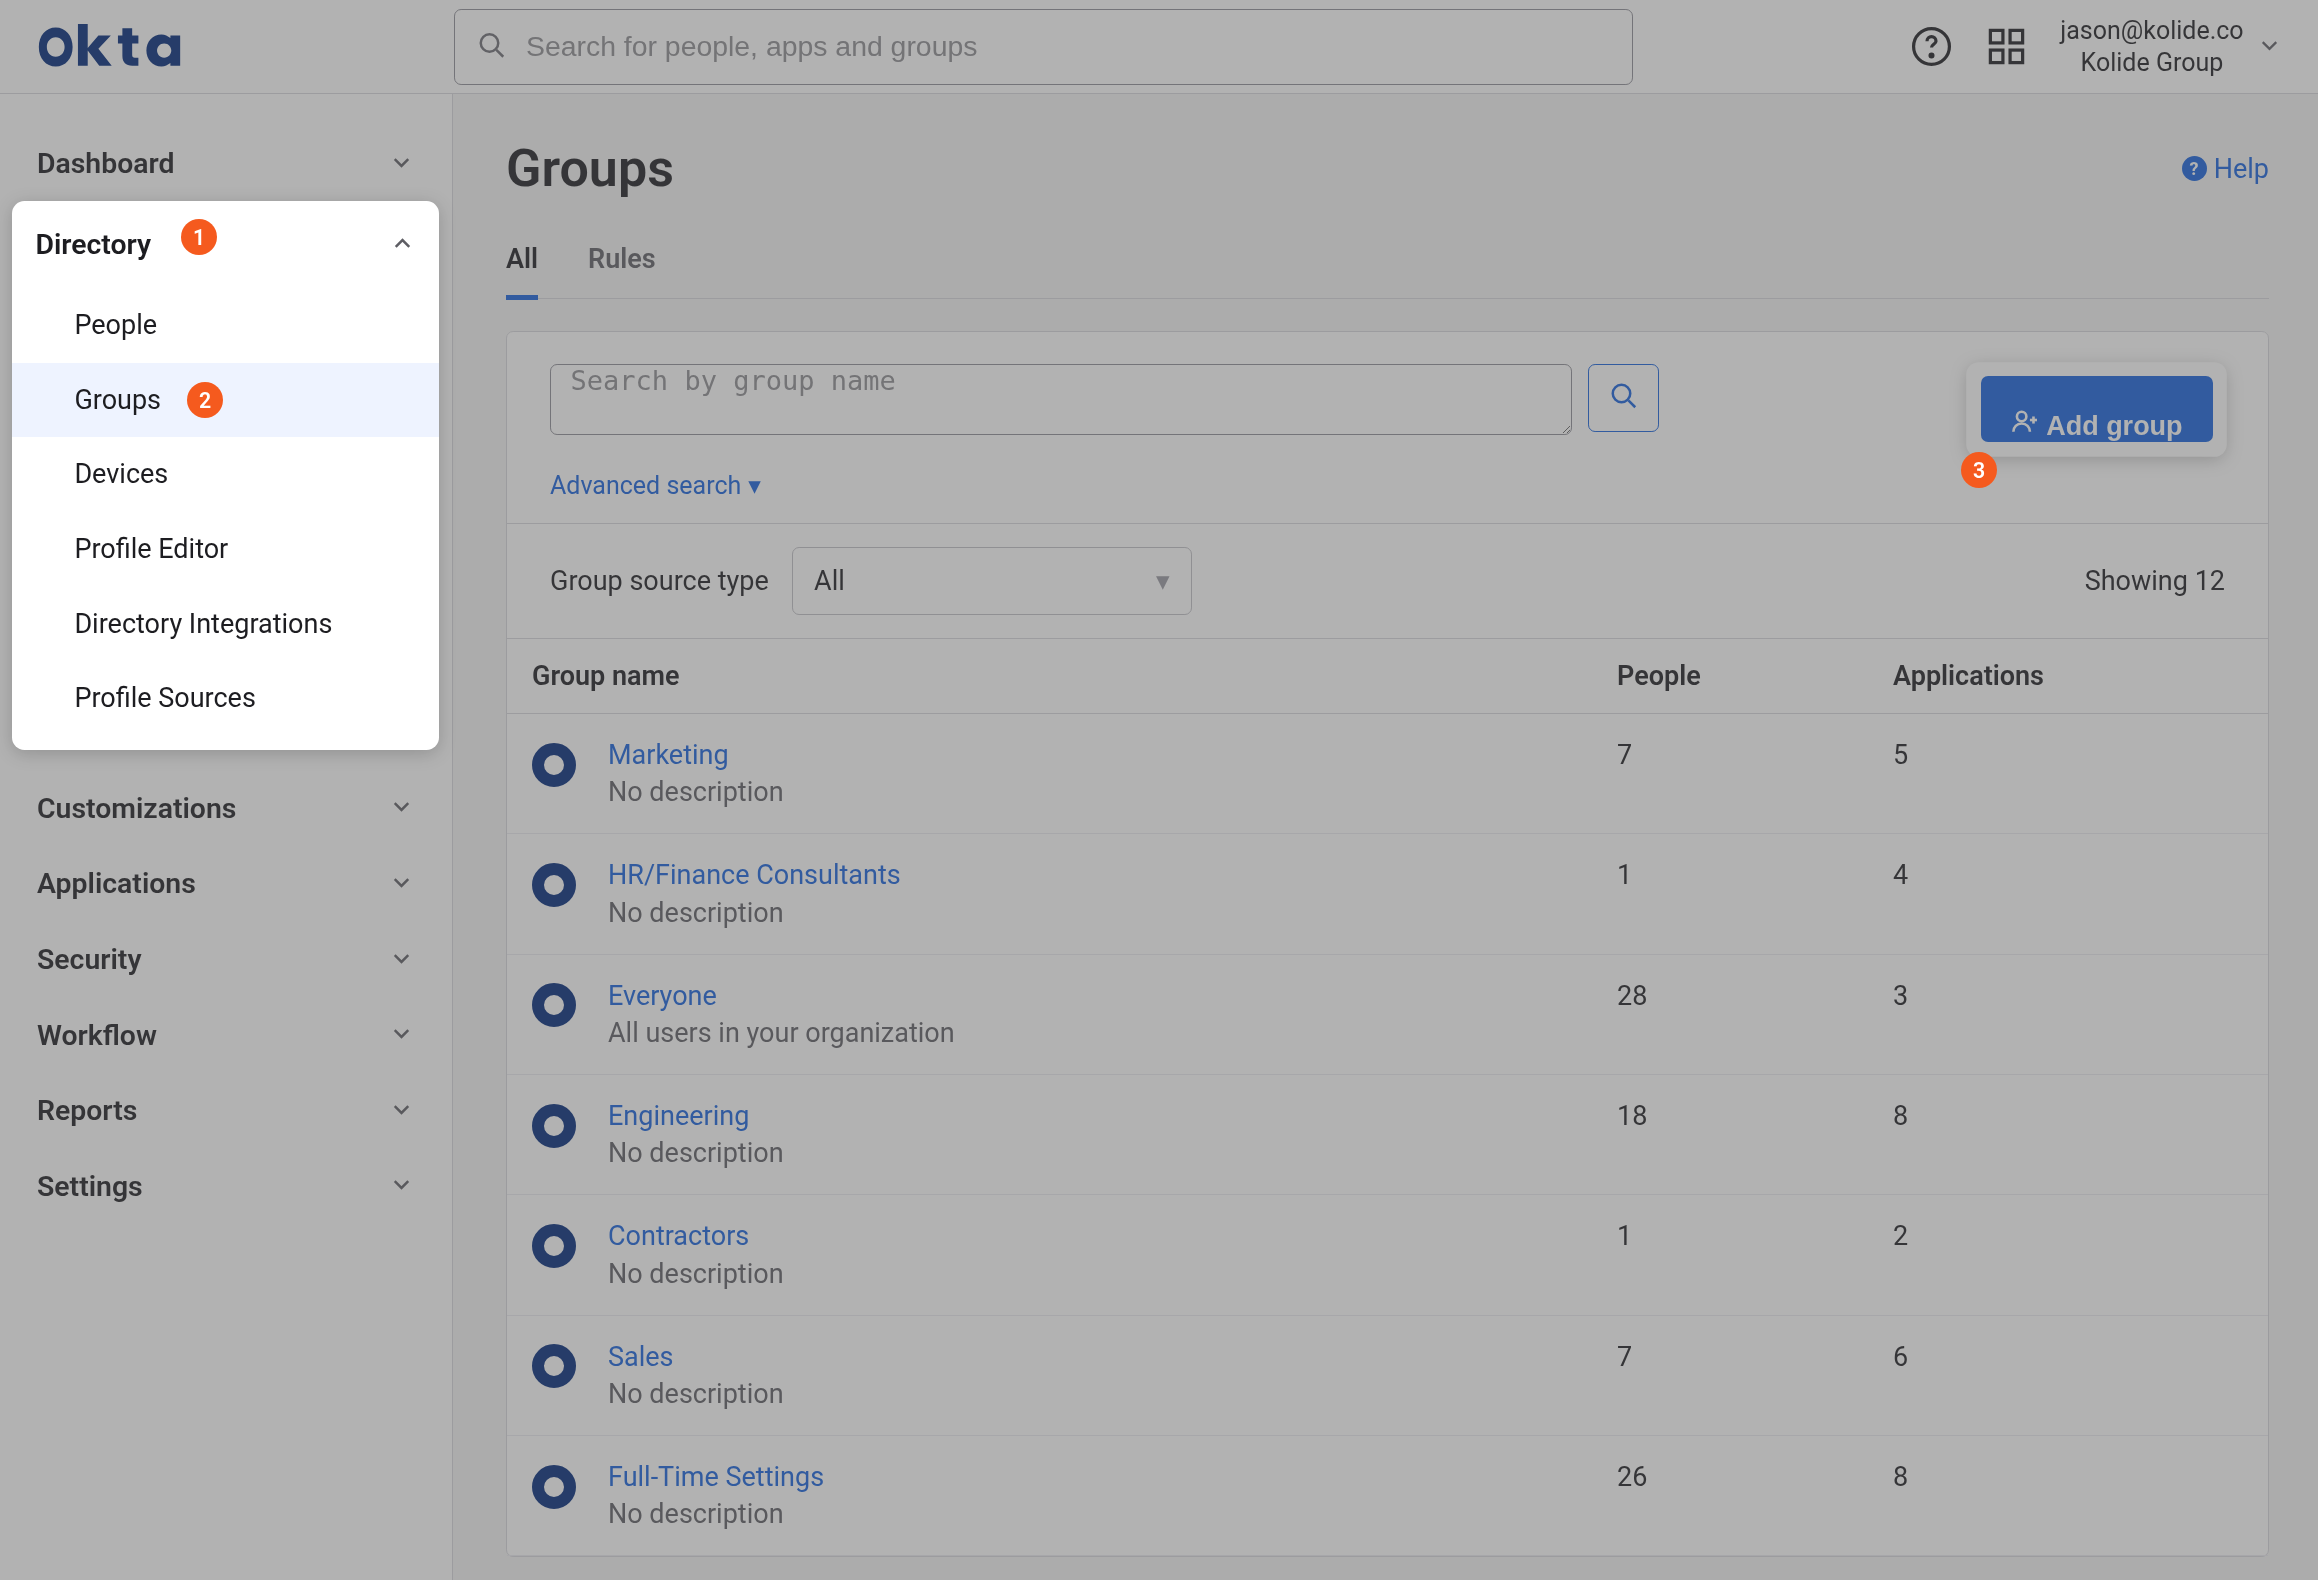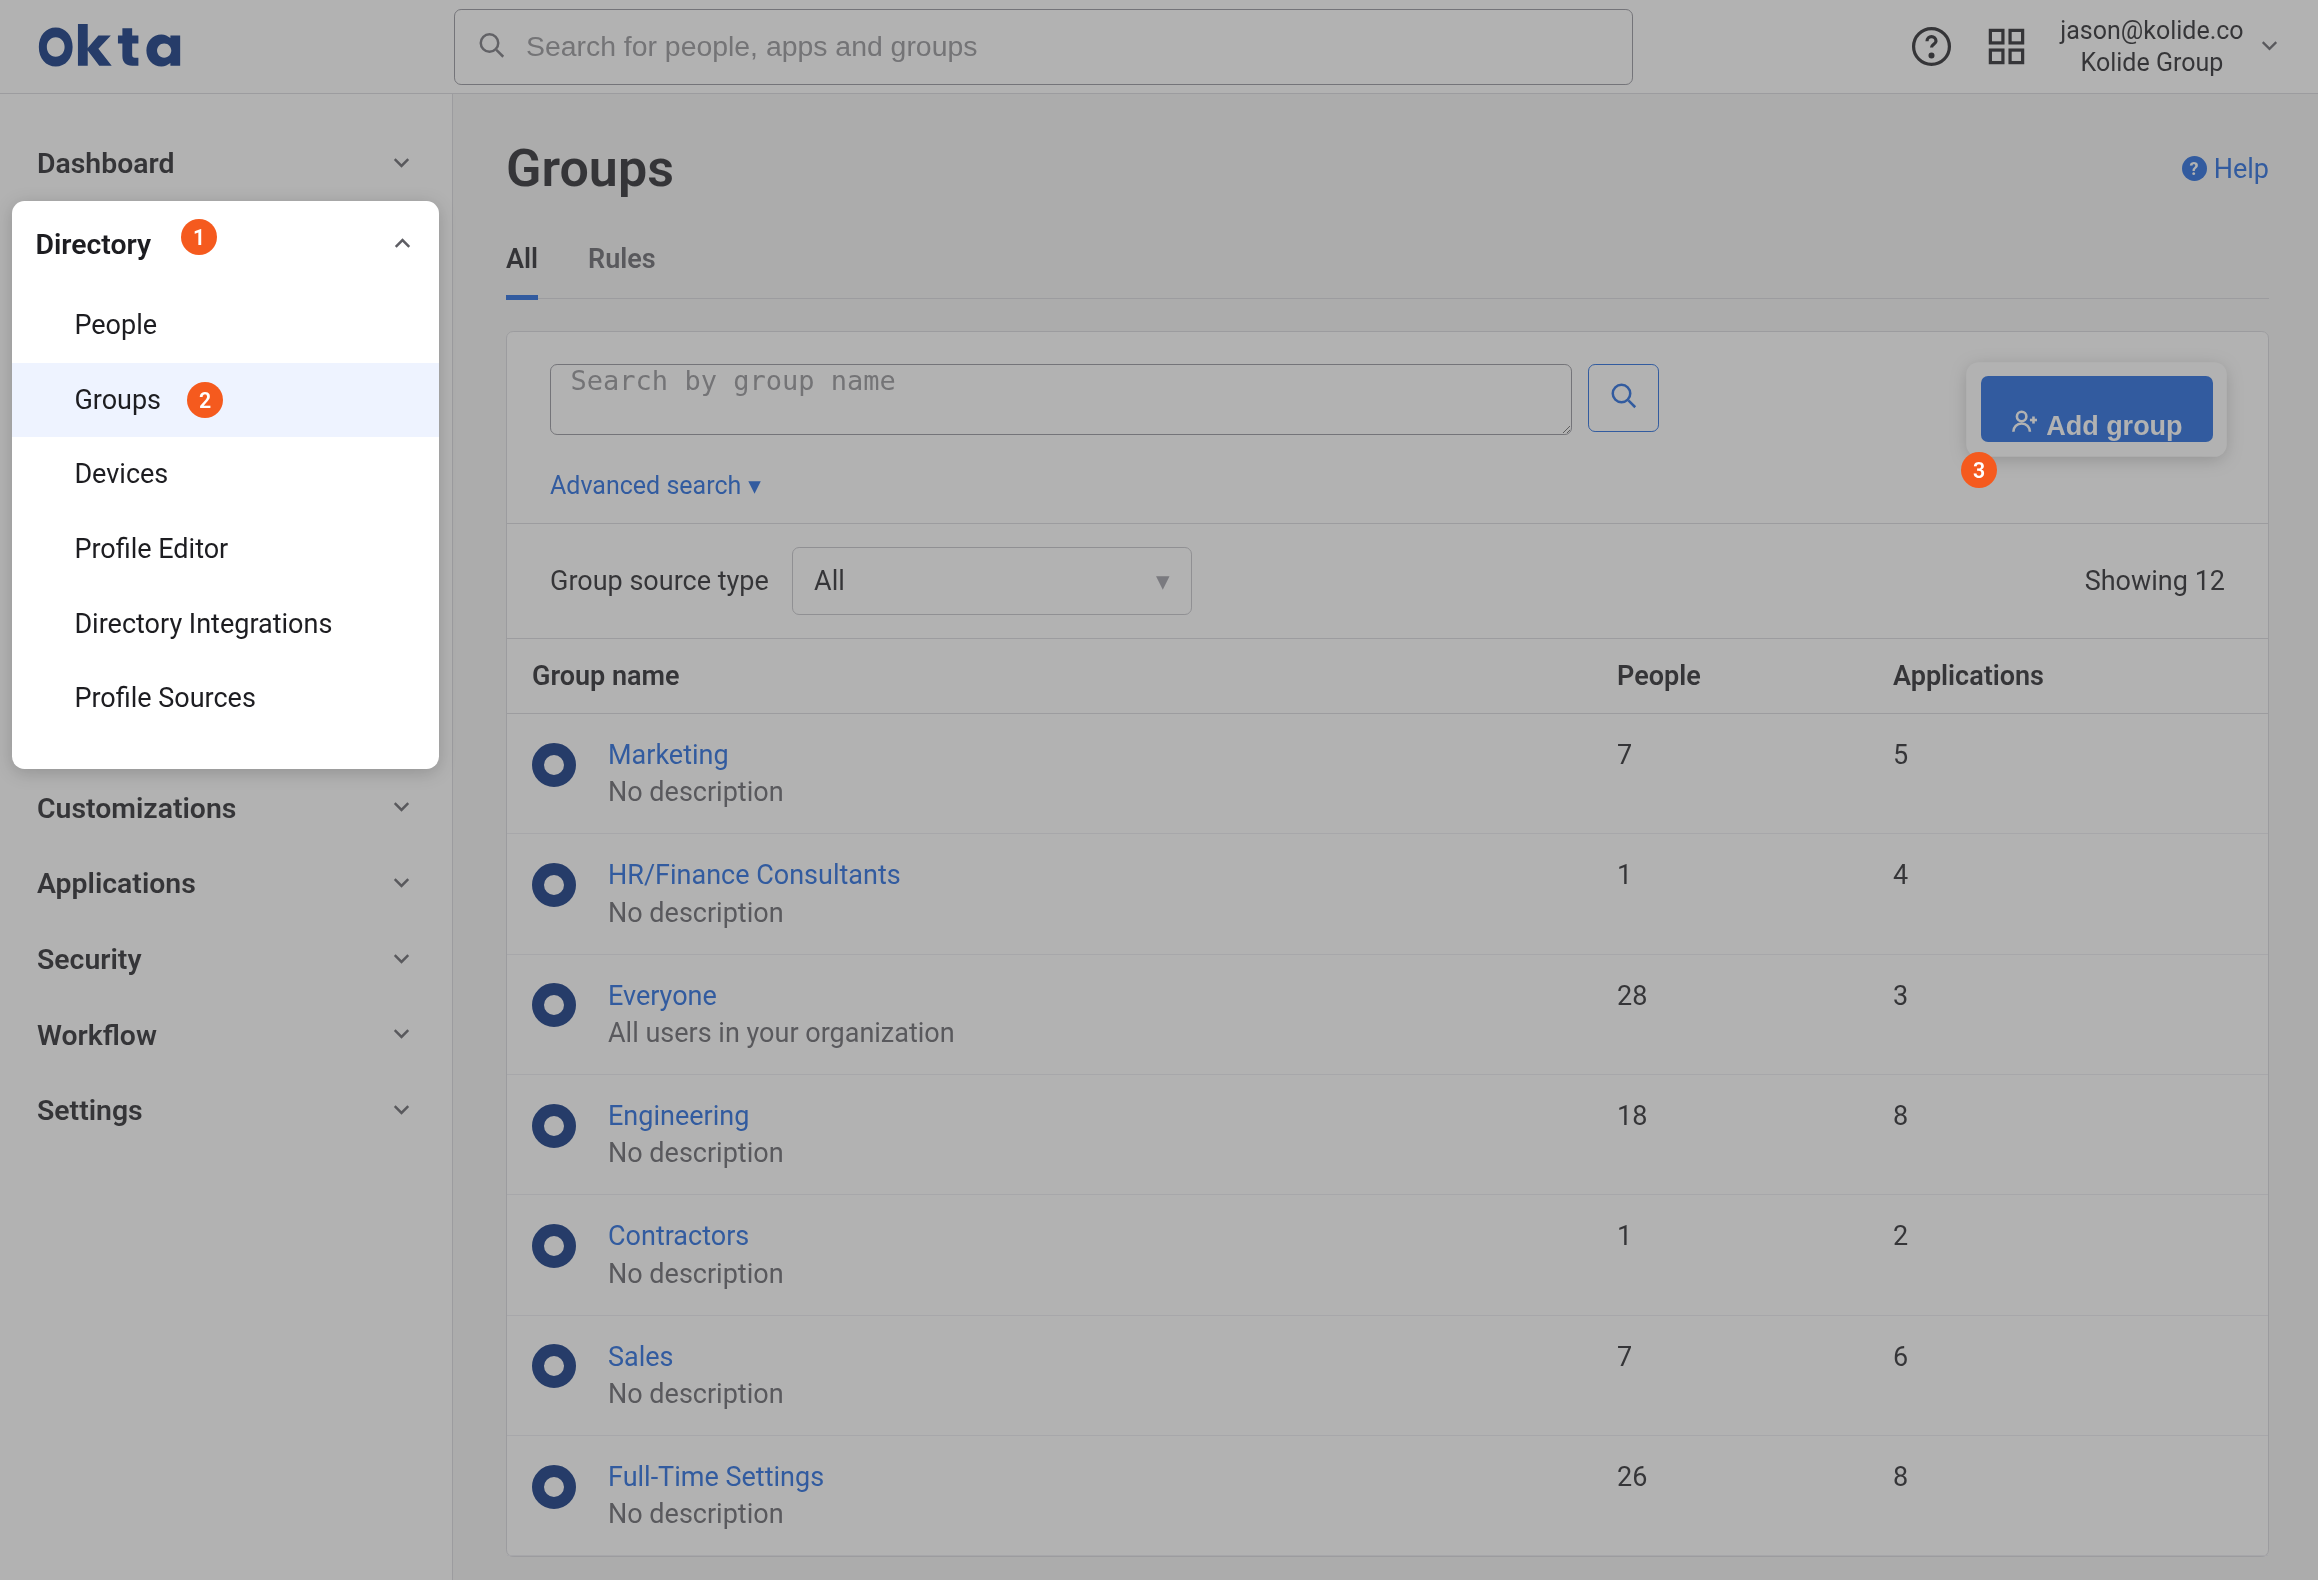--- a/index.html
+++ b/index.html
@@ -98,21 +98,21 @@
     }
     .directory-popup {
       position: absolute;
       top: 201px;
       left: 12.4px;
       width: 427px;
       background: #fff;
       border-radius: 12.4px;
       box-shadow: 0 3.6px 18px rgba(0,0,0,0.18);
       z-index: 50;
-      padding-bottom: 33px;
+      padding-bottom: 14px;
     }
     .directory-popup .nav-section { padding: 27px 23px; }
     .sub-item {
       padding: 21.3px 23px 21.3px 62px;
       font-size: 27px;
       color: #1d1d21;
       cursor: pointer;
     }
     .sub-item.active {
       background: #eef3ff;
@@ -420,20 +420,26 @@
             <polyline points="6 9 12 15 18 9"></polyline>
           </svg></span>
     </div>
     <div class="nav-section">
       <span class="nav-label">Workflow</span>
       <span class="chev"><svg width="27" height="27" viewBox="0 0 24 24" fill="none" stroke="currentColor" stroke-width="2.2">
             <polyline points="6 9 12 15 18 9"></polyline>
           </svg></span>
     </div>
     <div class="nav-section">
+      <span class="nav-label">Reports</span>
+      <span class="chev"><svg width="27" height="27" viewBox="0 0 24 24" fill="none" stroke="currentColor" stroke-width="2.2">
+            <polyline points="6 9 12 15 18 9"></polyline>
+          </svg></span>
+    </div>
+    <div class="nav-section">
       <span class="nav-label">Settings</span>
       <span class="chev"><svg width="27" height="27" viewBox="0 0 24 24" fill="none" stroke="currentColor" stroke-width="2.2">
             <polyline points="6 9 12 15 18 9"></polyline>
           </svg></span>
     </div>
   </div>
 
   <div class="main">
     <div class="page-header">
       <h1 class="page-title">Groups</h1>

